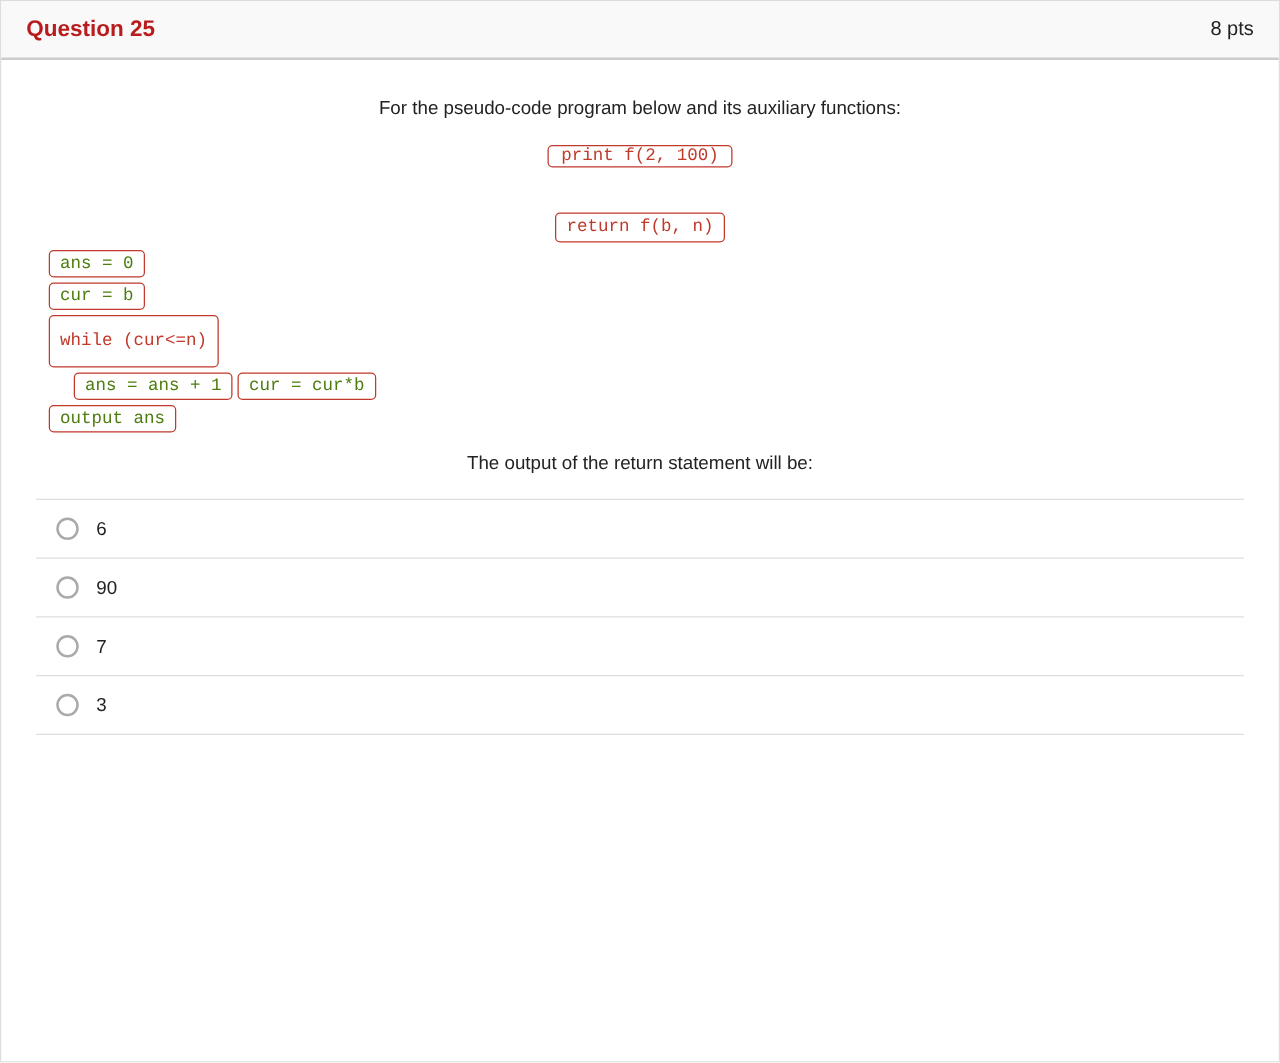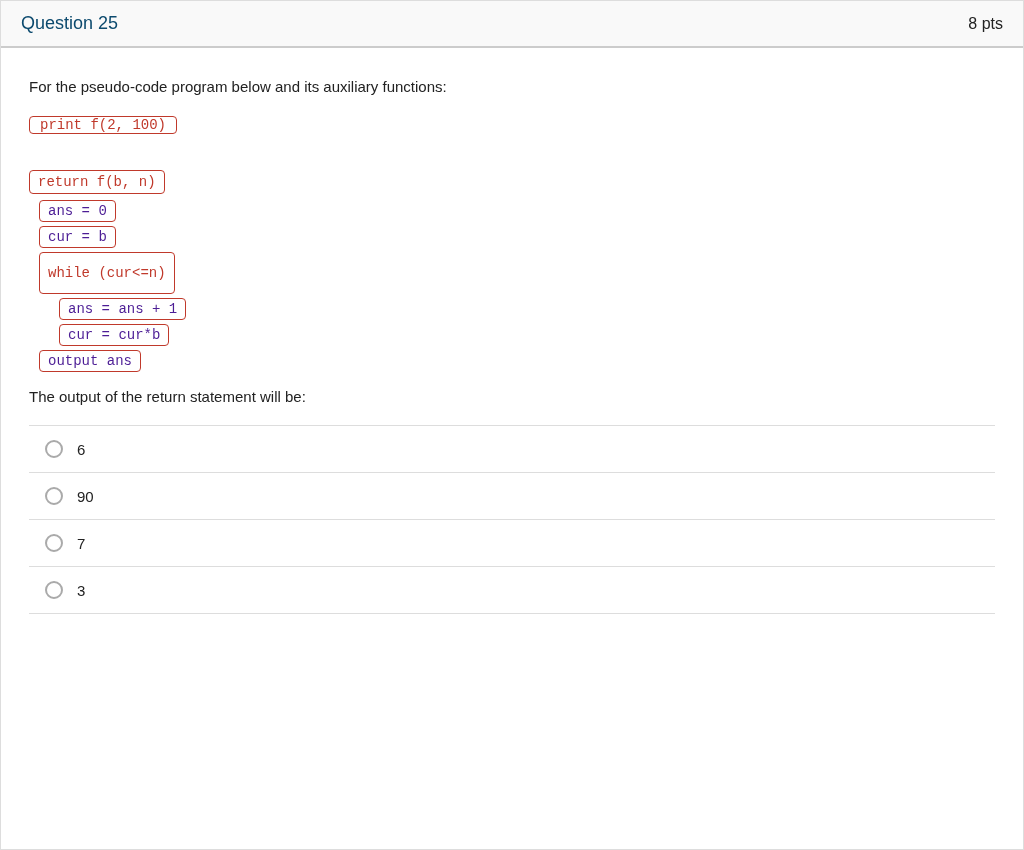--- a/index.html
+++ b/index.html
@@ -28,31 +28,32 @@
       display: flex;
       justify-content: space-between;
       align-items: center;
       padding: 12px 20px;
       border-bottom: 2px solid #cccccc;
       background: #f9f9f9;
     }
 
     .question-title {
       font-size: 18px;
-      font-weight: normal;
-      color: #0c4a6e;
+      font-weight: bold;
+      color: #b91c1c;
     }
 
     .question-pts {
       font-size: 16px;
       color: #222;
     }
 
     .question-body {
       padding: 30px 28px 20px 28px;
+      text-align: center;
     }
 
     .question-text {
       font-size: 15px;
       color: #222;
       margin-bottom: 20px;
     }
 
     .code-block {
       display: inline-block;
@@ -88,21 +89,21 @@
       gap: 4px;
       padding-left: 10px;
     }
 
     .code-line {
       border: 1px solid #c0392b;
       border-radius: 4px;
       padding: 2px 8px;
       font-family: 'Courier New', Courier, monospace;
       font-size: 14px;
-      color: #4c1d95;
+      color: #4d7c0f;
       background: #fff;
       display: inline-block;
       width: fit-content;
     }
 
     .while-block {
       display: flex;
       flex-direction: column;
       gap: 4px;
     }
@@ -115,21 +116,21 @@
       font-size: 14px;
       color: #c0392b;
       background: #fff;
       display: inline-block;
       width: fit-content;
     }
 
     .while-inner {
       padding-left: 20px;
       display: flex;
-      flex-direction: column;
+      flex-direction: row;
       gap: 4px;
     }
 
     .output-text {
       font-size: 15px;
       color: #222;
       margin-top: 14px;
       margin-bottom: 20px;
     }
 

